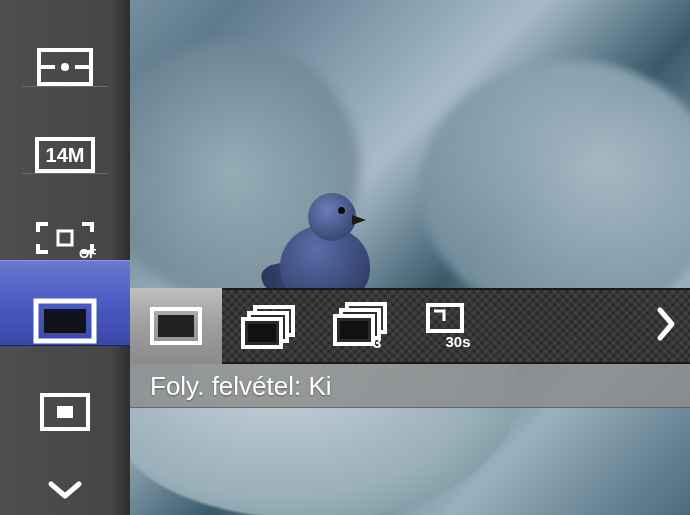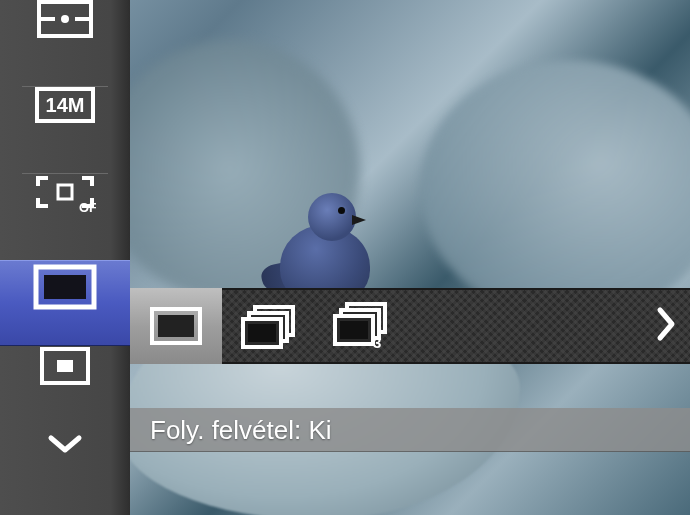--- a/index.html
+++ b/index.html
@@ -22,21 +22,21 @@
   .bird .eye { position:absolute; left:68px; top:22px; width:7px; height:7px; background:#0a0a0a; border-radius:50%; box-shadow: 0 0 0 2px rgba(90,110,160,0.4);}
   .bird .tail { position:absolute; left:-8px; top:78px; width:40px; height:30px; background: linear-gradient(90deg,#2a3658,#3a4a78); border-radius: 40% 20% 50% 60%; transform: rotate(-12deg);}
   
   
   .sidebar {
     position:absolute; left:0; top:0; width:130px; height:515px;
     background: linear-gradient(90deg, #4e4e4e 0%, #464646 85%, #2e2e2e 100%);
     display:flex; flex-direction:column; align-items:center;
   }
   .side-item {
-    width:100%; height:86px; display:flex; align-items:flex-start; justify-content:center;
+    width:100%; height:86px; display:flex; align-items:flex-end; justify-content:center;
     position:relative;
   }
   .side-sep { width:86px; height:1px; background:#6a6a6a; margin:0 auto; }
   .side-item.selected {
     background: linear-gradient(180deg, #6a7ad0 0%, #4a5ac0 50%, #3a48a8 100%);
     border-top:1px solid #8a9ae8; border-bottom:1px solid #1a2560;
   }
   .side-item svg { display:block; }
   
   
@@ -60,21 +60,20 @@
     flex:1; display:flex; align-items:center; justify-content:flex-end; padding-right:14px; height:76px;
   }
   
   
   .caption {
     position:absolute; left:130px; top:364px; right:0; height:44px;
     background: rgba(140,140,140,0.82);
     color:#fff; font-size:26px; line-height:44px; padding-left:20px;
     text-shadow: 0 1px 2px rgba(0,0,0,0.4);
     border-bottom:1px solid rgba(0,0,0,0.3);
-    margin-top:44px;
   }
 </style>
 </head>
 <body>
 
 <div class="screen">
   <div class="bg-rock3"></div>
   <div class="bg-rock2"></div>
   <div class="bg-rock1"></div>
   <div class="bird">
@@ -178,20 +177,29 @@
         <svg width="58" height="48" viewBox="0 0 58 48">
           <rect x="16" y="2" width="38" height="28" fill="none" stroke="#fff" stroke-width="4"></rect>
           <rect x="10" y="8" width="38" height="28" fill="#2a2a2a" stroke="#fff" stroke-width="4"></rect>
           <rect x="4" y="14" width="38" height="28" fill="#2a2a2a" stroke="#fff" stroke-width="4"></rect>
           <rect x="9" y="19" width="28" height="18" fill="#111"></rect>
           <text x="42" y="46" fill="#fff" font-family="Arial" font-size="15" font-weight="bold">3</text>
         </svg>
       </span>
     </div>
 
+    <div class="opt">
+      <span>
+        <svg width="60" height="50" viewBox="0 0 60 50">
+          <rect x="6" y="4" width="34" height="26" fill="none" stroke="#fff" stroke-width="4"></rect>
+          <path d="M12 10 h10 v10" fill="none" stroke="#fff" stroke-width="3"></path>
+          <text x="36" y="46" text-anchor="middle" fill="#fff" font-family="Arial" font-size="15" font-weight="bold">30s</text>
+        </svg>
+      </span>
+    </div>
 
 
     <div class="more-arrow">
       <span>
         <svg width="20" height="40" viewBox="0 0 20 40">
           <path d="M4 6 L16 20 L4 34" fill="none" stroke="#fff" stroke-width="5" stroke-linecap="round" stroke-linejoin="round"></path>
         </svg>
       </span>
     </div>
   </div>

